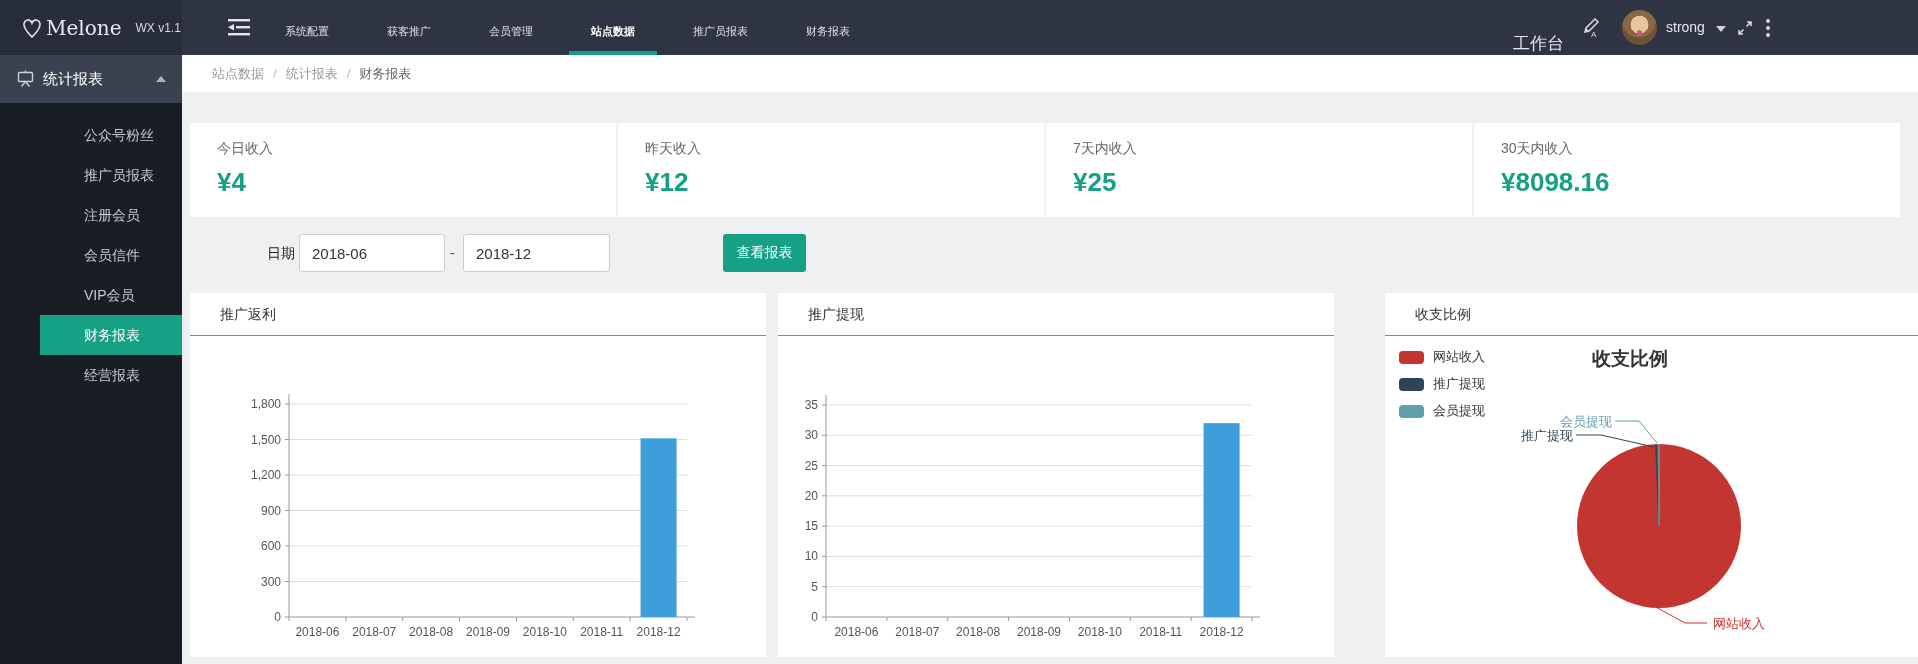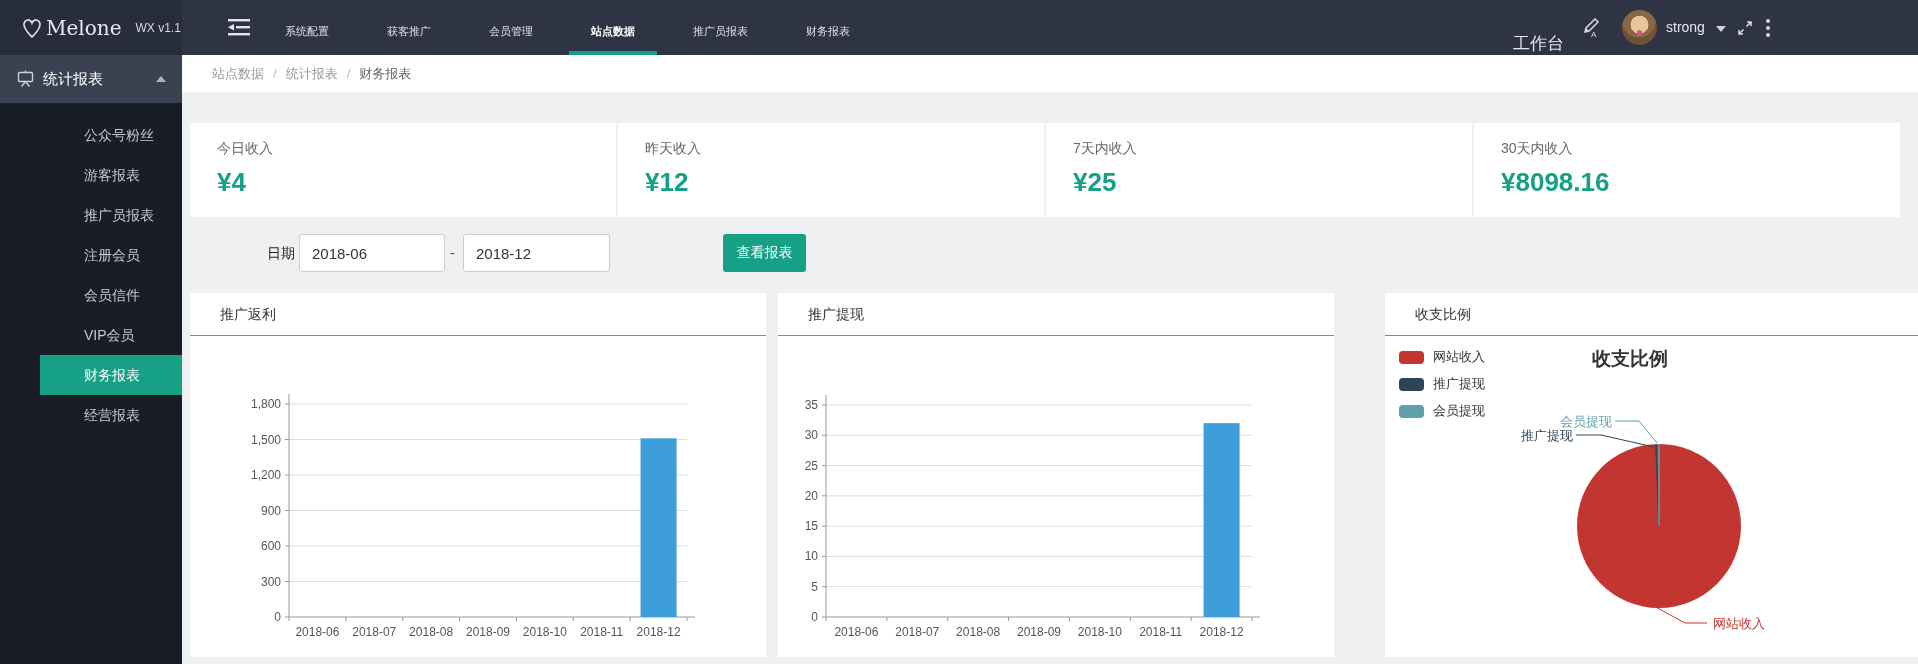--- a/index.html
+++ b/index.html
@@ -123,21 +123,20 @@
       <rect x="2.5" y="3.5" width="14" height="9" rx="1" fill="none" stroke="#ccd1d9" stroke-width="1.4"></rect>
       <line x1="9.5" y1="1.5" x2="9.5" y2="3.5" stroke="#ccd1d9" stroke-width="1.4"></line>
       <line x1="9.5" y1="12.5" x2="5.5" y2="17.5" stroke="#ccd1d9" stroke-width="1.4"></line>
       <line x1="9.5" y1="12.5" x2="13.5" y2="17.5" stroke="#ccd1d9" stroke-width="1.4"></line>
     </svg>
     <span class="g-label">统计报表</span>
     <span class="caret-up"></span>
   </div>
   <div class="side-items" id="side-items">
       <div class="side-item">公众号粉丝</div>
-      <div class="side-item">游客报表</div>
       <div class="side-item">推广员报表</div>
       <div class="side-item">注册会员</div>
       <div class="side-item">会员信件</div>
       <div class="side-item">VIP会员</div>
       <div class="side-item active">财务报表</div>
       <div class="side-item">经营报表</div>
     </div>
 </div>
 
 <div class="breadcrumb" id="breadcrumb"><span class="bc-item">站点数据</span><span class="bc-sep">/</span><span class="bc-item">统计报表</span><span class="bc-sep">/</span><span class="bc-item last">财务报表</span></div>

